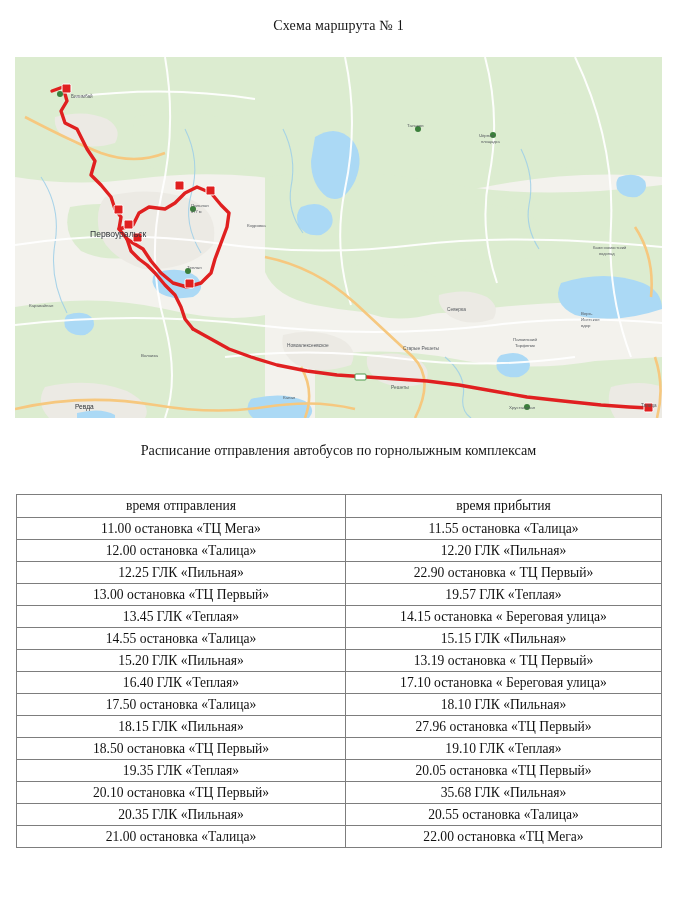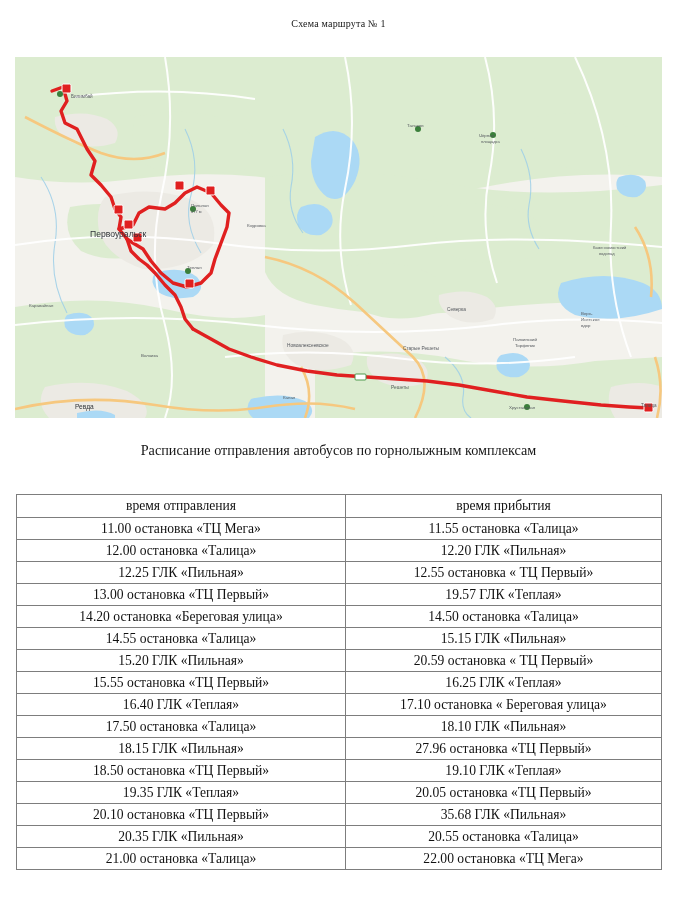--- a/index.html
+++ b/index.html
@@ -17,21 +17,21 @@
     overflow: hidden;
   }
 
   
   #page-title {
     position: absolute;
     top: 18px;
     left: 0;
     width: 677px;
     text-align: center;
-    font-size: 10px;
+    font-size: 14px;
     letter-spacing: .2px;
     color: #161616;
   }
 
   
   #map-figure {
     position: absolute;
     left: 15px;
     top: 57px;
     width: 647px;
@@ -261,41 +261,37 @@
   <tr>
         <td>11.00 остановка «ТЦ Мега»</td>
         <td>11.55 остановка «Талица»</td>
       </tr>
       <tr>
         <td>12.00 остановка «Талица»</td>
         <td>12.20 ГЛК «Пильная»</td>
       </tr>
       <tr>
         <td>12.25 ГЛК «Пильная»</td>
-        <td>12.55 остановка « ТЦ Первый»</td>
+        <td>22.90 остановка « ТЦ Первый»</td>
       </tr>
       <tr>
         <td>13.00 остановка «ТЦ Первый»</td>
         <td>19.57 ГЛК «Теплая»</td>
       </tr>
       <tr>
-        <td>14.20 остановка «Береговая улица»</td>
-        <td>14.50 остановка «Талица»</td>
+        <td>13.45 ГЛК «Теплая»</td>
+        <td>14.15 остановка « Береговая улица»</td>
       </tr>
       <tr>
         <td>14.55 остановка «Талица»</td>
         <td>15.15 ГЛК «Пильная»</td>
       </tr>
       <tr>
         <td>15.20 ГЛК «Пильная»</td>
-        <td>20.59 остановка « ТЦ Первый»</td>
-      </tr>
-      <tr>
-        <td>15.55 остановка «ТЦ Первый»</td>
-        <td>16.25 ГЛК «Теплая»</td>
+        <td>13.19 остановка « ТЦ Первый»</td>
       </tr>
       <tr>
         <td>16.40 ГЛК «Теплая»</td>
         <td>17.10 остановка « Береговая улица»</td>
       </tr>
       <tr>
         <td>17.50 остановка «Талица»</td>
         <td>18.10 ГЛК «Пильная»</td>
       </tr>
       <tr>

